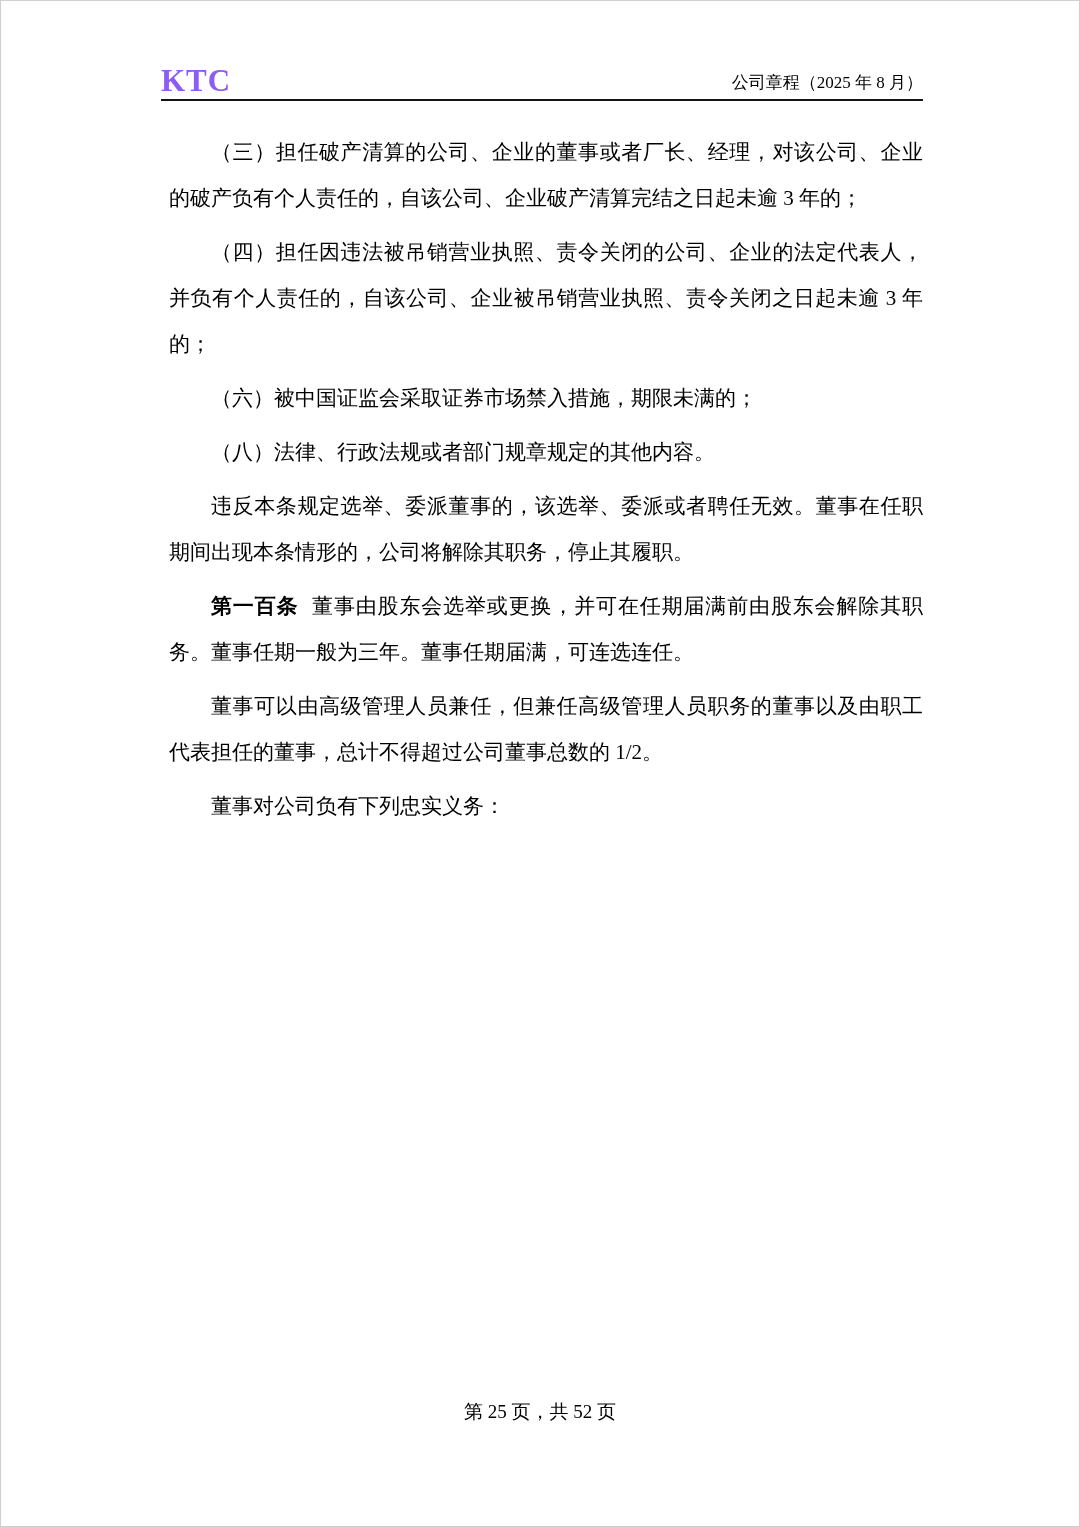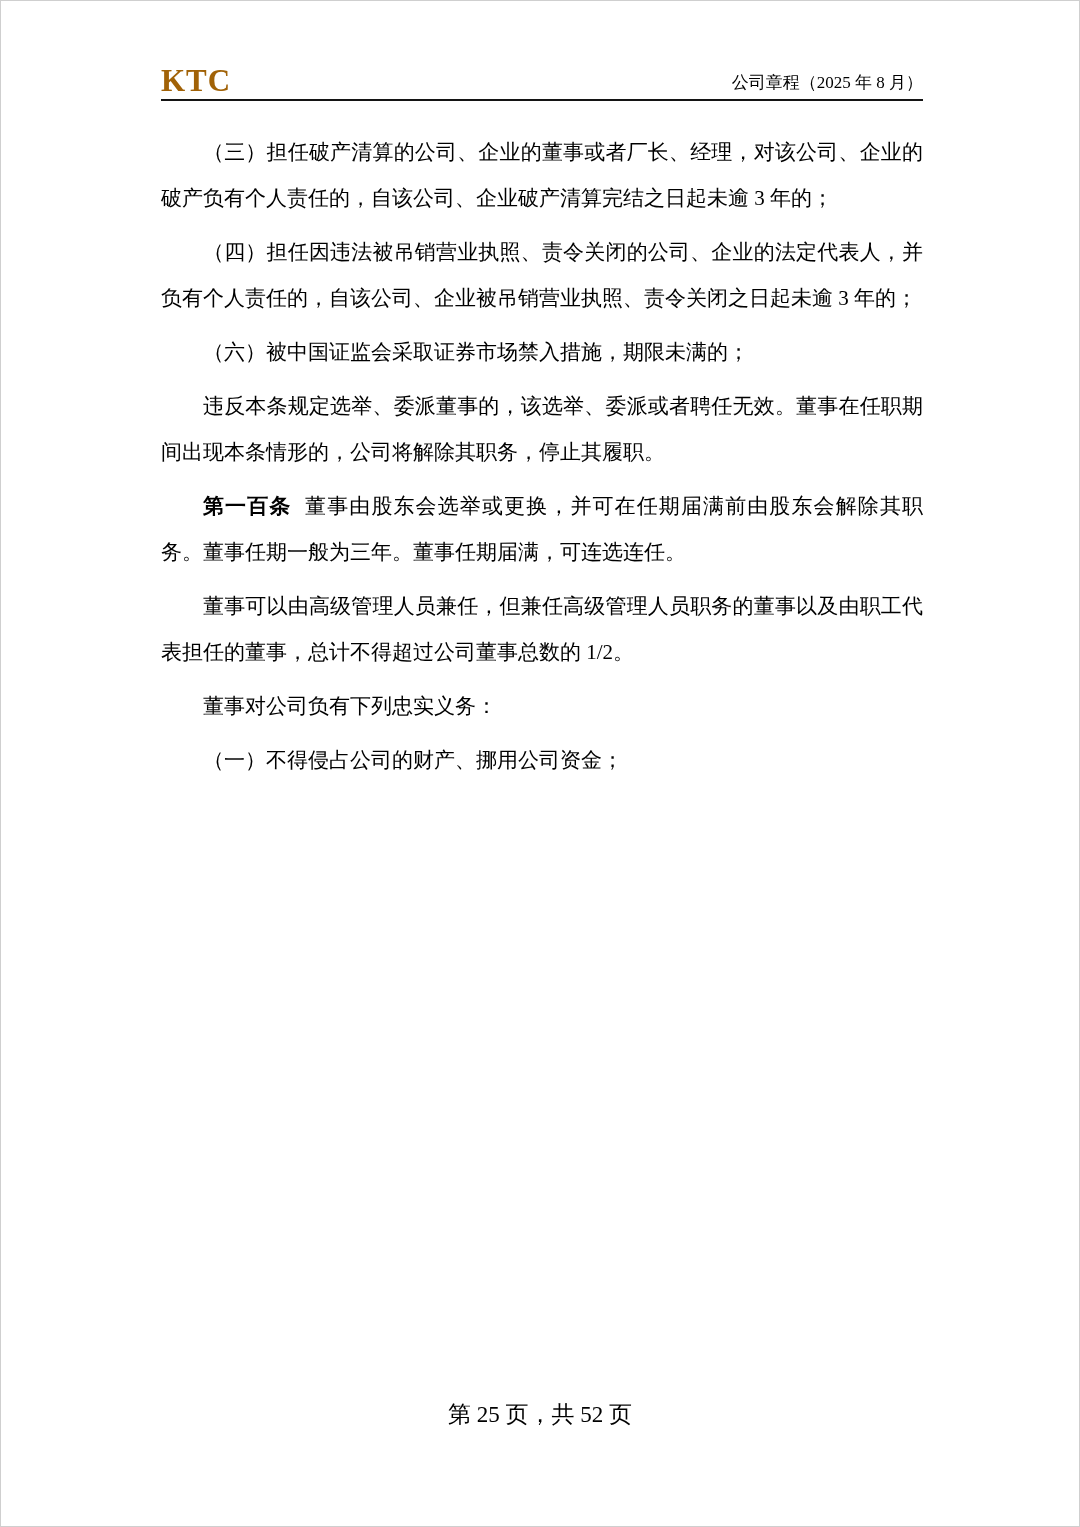--- a/index.html
+++ b/index.html
@@ -44,56 +44,56 @@
   .document-body {
     position: absolute;
     left: 160px;
     top: 128px;
     width: 762px;
     font-size: 21px;
     line-height: 46px;
     text-align: justify;
   }
   .document-body p {
-    margin: 0 0 8px 0;
+    margin: 0 0 8px 8px;
     text-indent: 2em;
   }
   .article-number {
     font-weight: bold;
     font-family: "Liberation Sans", "DejaVu Sans", sans-serif;
     margin-right: 0.65em;
   }
   .page-footer {
     position: absolute;
     top: 1398px;
     left: 0;
     width: 100%;
     text-align: center;
-    font-size: 23px;
+    font-size: 19px;
     line-height: 1.4;
   }
 </style>
 </head>
 <body>
 
 <div class="page">
 
   <div class="page-header">
-    <span class="ktc-logo" style="color: #a16207;">KTC</span>
+    <span class="ktc-logo" style="color: #8b5cf6;">KTC</span>
     <span class="header-doc-title">公司章程（2025 年 8 月）</span>
   </div>
 
   <div class="document-body">
     <p>（三）担任破产清算的公司、企业的董事或者厂长、经理，对该公司、企业的破产负有个人责任的，自该公司、企业破产清算完结之日起未逾 3 年的；</p>
     <p>（四）担任因违法被吊销营业执照、责令关闭的公司、企业的法定代表人，并负有个人责任的，自该公司、企业被吊销营业执照、责令关闭之日起未逾 3 年的；</p>
     <p>（六）被中国证监会采取证券市场禁入措施，期限未满的；</p>
+    <p>（八）法律、行政法规或者部门规章规定的其他内容。</p>
     <p>违反本条规定选举、委派董事的，该选举、委派或者聘任无效。董事在任职期间出现本条情形的，公司将解除其职务，停止其履职。</p>
     <p><span class="article-number">第一百条</span><span>董事由股东会选举或更换，并可在任期届满前由股东会解除其职务。董事任期一般为三年。董事任期届满，可连选连任。</span></p>
     <p>董事可以由高级管理人员兼任，但兼任高级管理人员职务的董事以及由职工代表担任的董事，总计不得超过公司董事总数的 1/2。</p>
     <p>董事对公司负有下列忠实义务：</p>
-    <p>（一）不得侵占公司的财产、挪用公司资金；</p>
   </div>
 
   <div class="page-footer">
     <span>第 25 页，共 52 页</span>
   </div>
 
 </div>
 
 </body></html>

